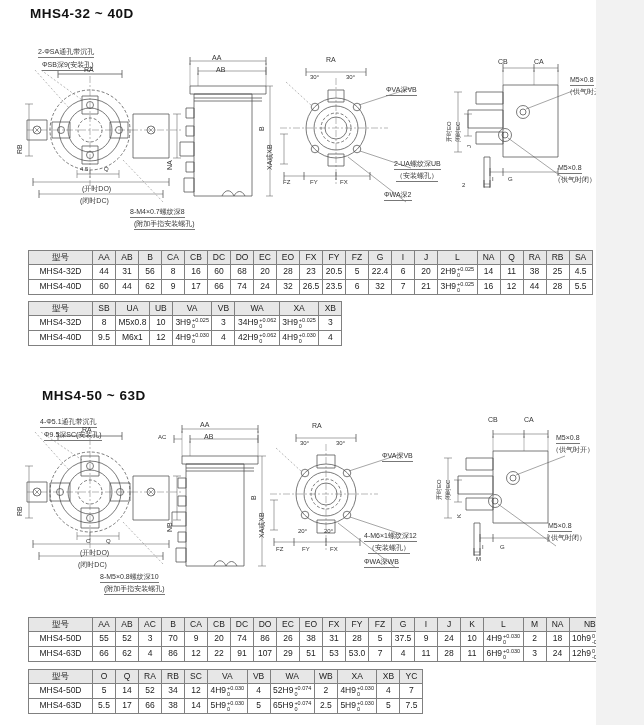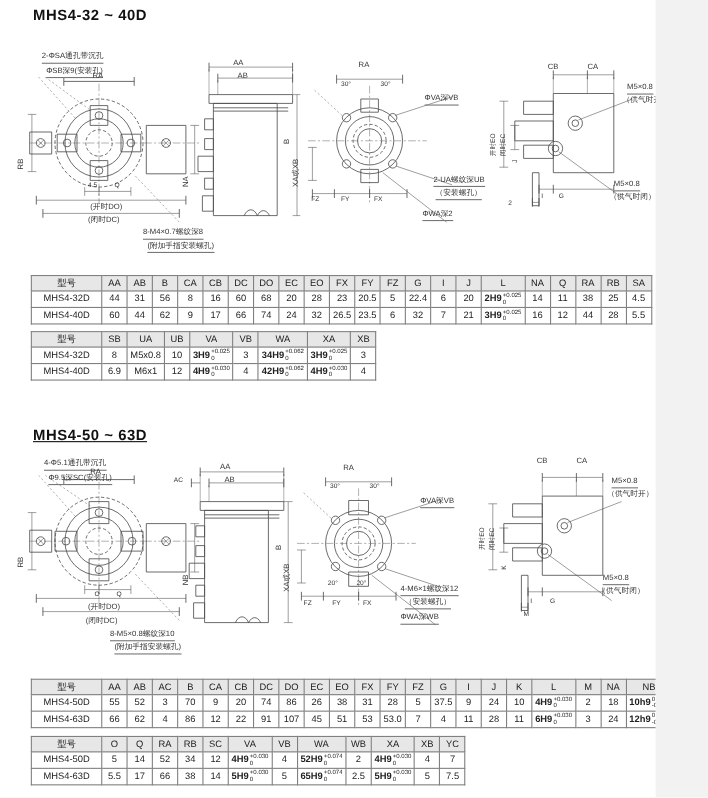--- a/index.html
+++ b/index.html
@@ -12,21 +12,21 @@
   .sm{font-size:6px;}
   .und{border-bottom:1px solid #777;padding-bottom:1px;}
   .rot{transform:rotate(-90deg);transform-origin:left top;}
   table{position:absolute;border-collapse:collapse;font-size:8.5px;color:#222;
         table-layout:auto;background:#fff;}
   th,td{border:1px solid #808080;padding:1px 2.5px;text-align:center;white-space:nowrap;
         height:11px;line-height:1.15;font-weight:normal;}
   th{background:#e7e7e7;}
   td:first-child,th:first-child{min-width:58px;}
   th{min-width:17px;}
-  .tmain{display:inline-block;vertical-align:middle;font-weight:bold;}
+  .tmain{display:inline-block;vertical-align:middle;}
   .tstack{display:inline-flex;flex-direction:column;font-size:5.5px;line-height:1.1;
           vertical-align:middle;margin-left:1px;text-align:left;}
   svg line,svg circle,svg rect,svg path,svg polyline{vector-effect:non-scaling-stroke;}
 </style>
 </head>
 <body>
 
 <div class="page">
 
   <div class="sec-title" style="left:30px;top:6px;">MHS4-32 ~ 40D</div>
@@ -333,42 +333,42 @@
               <span>0</span>
             </span></td>
           <td><span class="tmain">3H9</span><span class="tstack">
               <span>+0.025</span>
               <span>0</span>
             </span></td>
           <td>3</td>
         </tr>
         <tr>
           <td>MHS4-40D</td>
-          <td>6.9</td>
+          <td>9.5</td>
           <td>M6x1</td>
           <td>12</td>
           <td><span class="tmain">4H9</span><span class="tstack">
               <span>+0.030</span>
               <span>0</span>
             </span></td>
           <td>4</td>
           <td><span class="tmain">42H9</span><span class="tstack">
               <span>+0.062</span>
               <span>0</span>
             </span></td>
           <td><span class="tmain">4H9</span><span class="tstack">
               <span>+0.030</span>
               <span>0</span>
             </span></td>
           <td>4</td>
         </tr>
       </tbody>
     </table>
 
-  <div class="sec-title" style="left:30px;top:388px;text-decoration:underline;">MHS4-50 ~ 63D</div>
+  <div class="sec-title" style="left:42px;top:388px;">MHS4-50 ~ 63D</div>
 
   <div class="dwg-area" style="top:410px;height:207px;">
 
     <svg class="dwg" style="left:25px;top:22px;" width="160" height="150" viewBox="0 0 160 150">
       <g stroke="#4d4d4d" fill="none" stroke-width="0.75">
         <line x1="2" y1="60" x2="158" y2="60" stroke-width="0.4" stroke-dasharray="7 2 2 2"></line>
         <line x1="65" y1="6" x2="65" y2="116" stroke-width="0.4" stroke-dasharray="7 2 2 2"></line>
         <circle cx="65" cy="60" r="40" stroke-dasharray="3 2"></circle>
         <circle cx="65" cy="60" r="31"></circle>
           <circle cx="65" cy="60" r="22"></circle>
@@ -617,21 +617,21 @@
         <tr>
           <td>MHS4-63D</td>
           <td>66</td>
           <td>62</td>
           <td>4</td>
           <td>86</td>
           <td>12</td>
           <td>22</td>
           <td>91</td>
           <td>107</td>
-          <td>45</td>
+          <td>29</td>
           <td>51</td>
           <td>53</td>
           <td>53.0</td>
           <td>7</td>
           <td>4</td>
           <td>11</td>
           <td>28</td>
           <td>11</td>
           <td><span class="tmain">6H9</span><span class="tstack">
               <span>+0.030</span>

